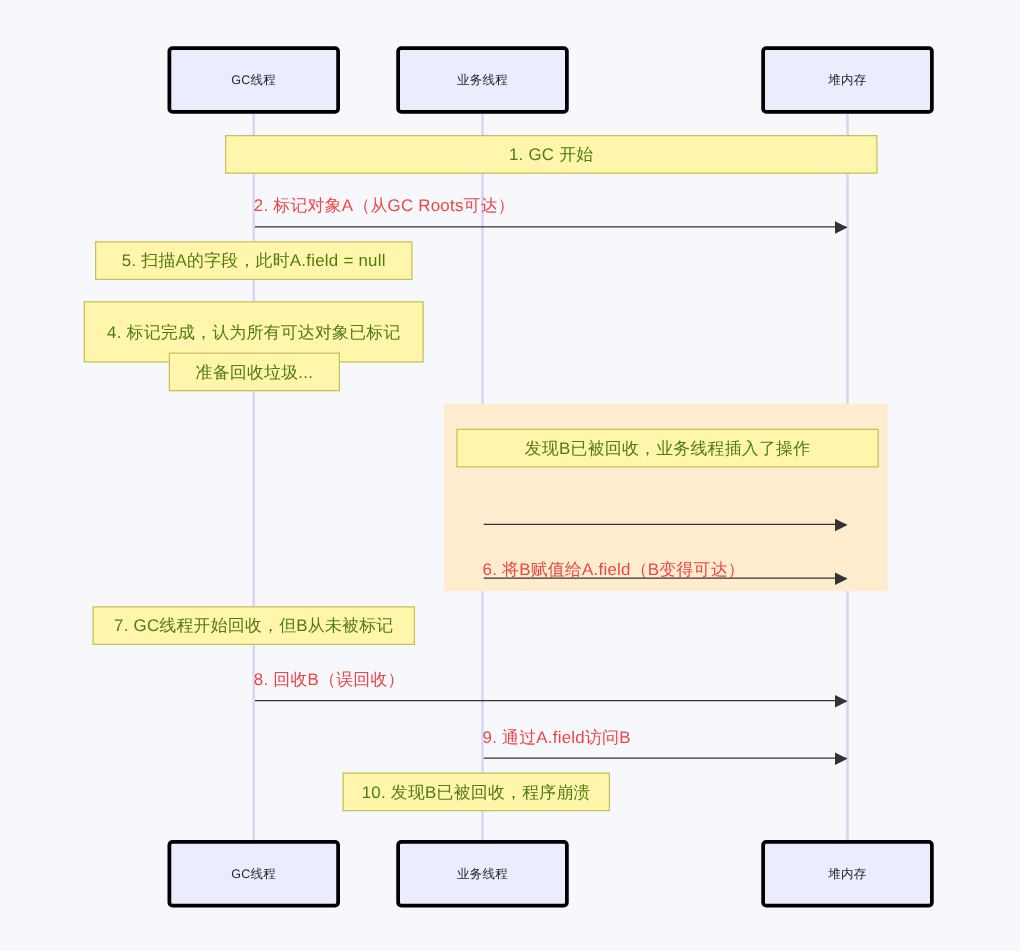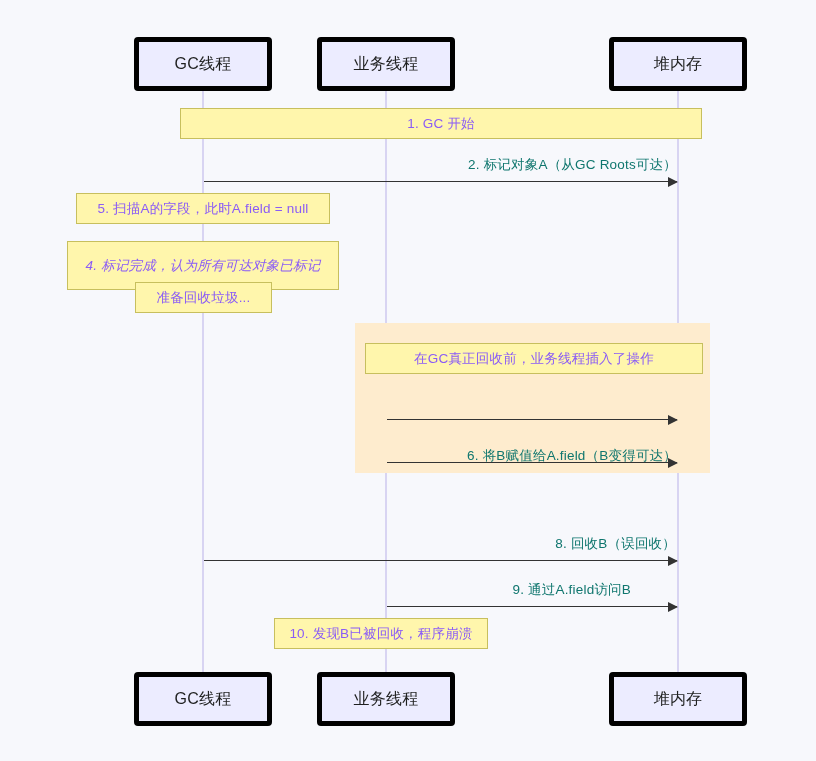--- a/index.html
+++ b/index.html
@@ -17,26 +17,26 @@
     position: relative;
     width: 816px;
     height: 761px;
   }
 
   
   .participant {
     position: absolute;
     box-sizing: border-box;
     background: #ececff;
-    border: 5px solid #000000;
+    border: 3px solid #000000;
     border-radius: 4px;
     display: flex;
     align-items: center;
     justify-content: center;
-    font-size: 16px;
+    font-size: 10px;
     color: #1f2020;
     letter-spacing: .2px;
   }
 
   
   .lifeline {
     position: absolute;
     width: 2px;
     background: #d8d4f2;
   }
@@ -44,21 +44,21 @@
   
   .note {
     position: absolute;
     box-sizing: border-box;
     background: #fff6ac;
     border: 1px solid #c7bf5e;
     display: flex;
     align-items: center;
     justify-content: center;
     font-size: 13.5px;
-    color: #8b5cf6;
+    color: #4d7c0f;
     letter-spacing: .2px;
     text-align: center;
     padding: 0 10px;
   }
 
   
   .rect-block {
     position: absolute;
     background: #feecce;
   }
@@ -82,23 +82,23 @@
     right: -1px;
     width: 0;
     height: 0;
     border-top: 5px solid transparent;
     border-bottom: 5px solid transparent;
     border-left: 10px solid #333333;
   }
   .msg-label {
     position: absolute;
     font-size: 13.5px;
-    color: #0f766e;
+    color: #ef4444;
     letter-spacing: .2px;
-    text-align: right;
+    text-align: left;
     white-space: nowrap;
   }
 </style>
 </head>
 <body>
 
 <div id="diagram">
 
   <div class="lifeline" style="left:202px; top:91px; height:582px;"></div>
   <div class="lifeline" style="left:385px; top:91px; height:582px;"></div>
@@ -123,43 +123,46 @@
   <div class="msg-label" style="left:203px; top:156px; width:474px;">2. 标记对象A（从GC Roots可达）</div>
   <div class="message" style="left:204px; top:181px; width:473px;">
     <div class="line"></div>
     <div class="head"></div>
   </div>
 
   <div class="note" style="left:76px; top:193px; width:254px; height:31px;">
     <span>5. 扫描A的字段，此时A.field = null</span>
   </div>
 
-  <div class="note" style="left:67px; top:241px; width:272px; height:49px;font-style:italic;">
+  <div class="note" style="left:67px; top:241px; width:272px; height:49px;">
     <span>4. 标记完成，认为所有可达对象已标记</span>
   </div>
 
   <div class="note" style="left:135px; top:282px; width:137px; height:31px;">
     <span>准备回收垃圾...</span>
   </div>
 
   <div class="note" style="left:365px; top:343px; width:338px; height:31px;">
-    <span>在GC真正回收前，业务线程插入了操作</span>
+    <span>发现B已被回收，业务线程插入了操作</span>
   </div>
 
   <div class="message" style="left:387px; top:419px; width:290px;">
     <div class="line"></div>
     <div class="head"></div>
   </div>
 
   <div class="msg-label" style="left:386px; top:419px; width:291px;margin-top:28px;">6. 将B赋值给A.field（B变得可达）</div>
   <div class="message" style="left:387px; top:462px; width:290px;">
     <div class="line"></div>
     <div class="head"></div>
   </div>
 
+  <div class="note" style="left:74px; top:485px; width:258px; height:31px;">
+    <span>7. GC线程开始回收，但B从未被标记</span>
+  </div>
 
   <div class="msg-label" style="left:203px; top:535px; width:473px;">8. 回收B（误回收）</div>
   <div class="message" style="left:204px; top:560px; width:473px;">
     <div class="line"></div>
     <div class="head"></div>
   </div>
 
   <div class="msg-label" style="left:386px; top:581px; width:245px;">9. 通过A.field访问B</div>
   <div class="message" style="left:387px; top:606px; width:290px;">
     <div class="line"></div>

